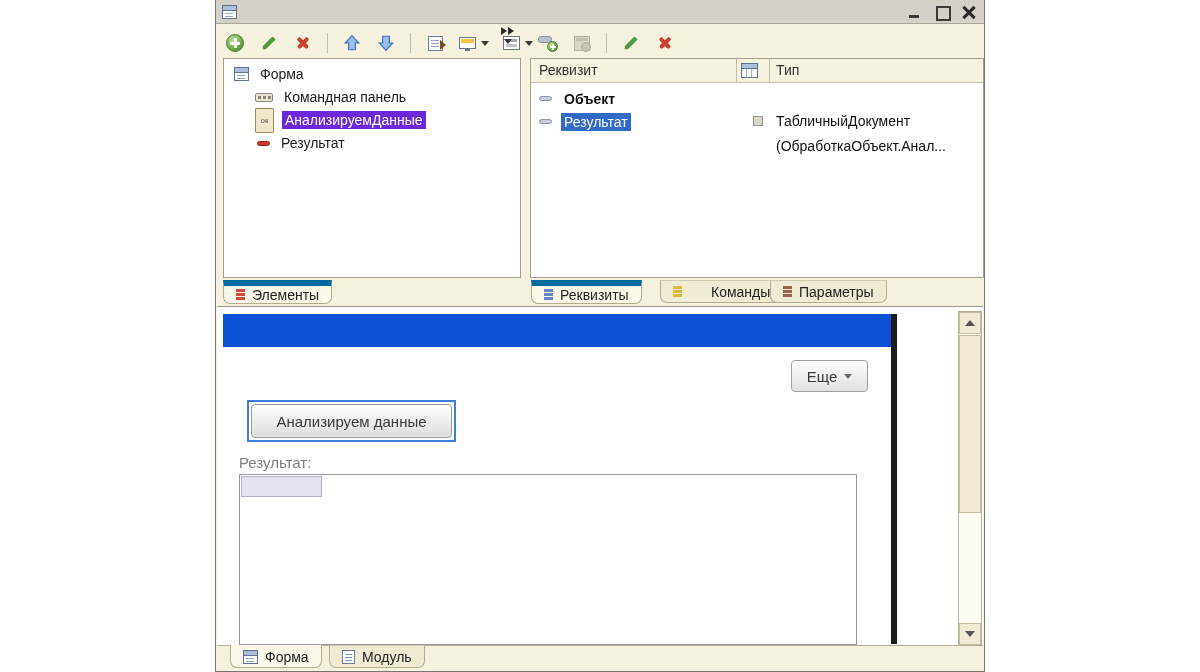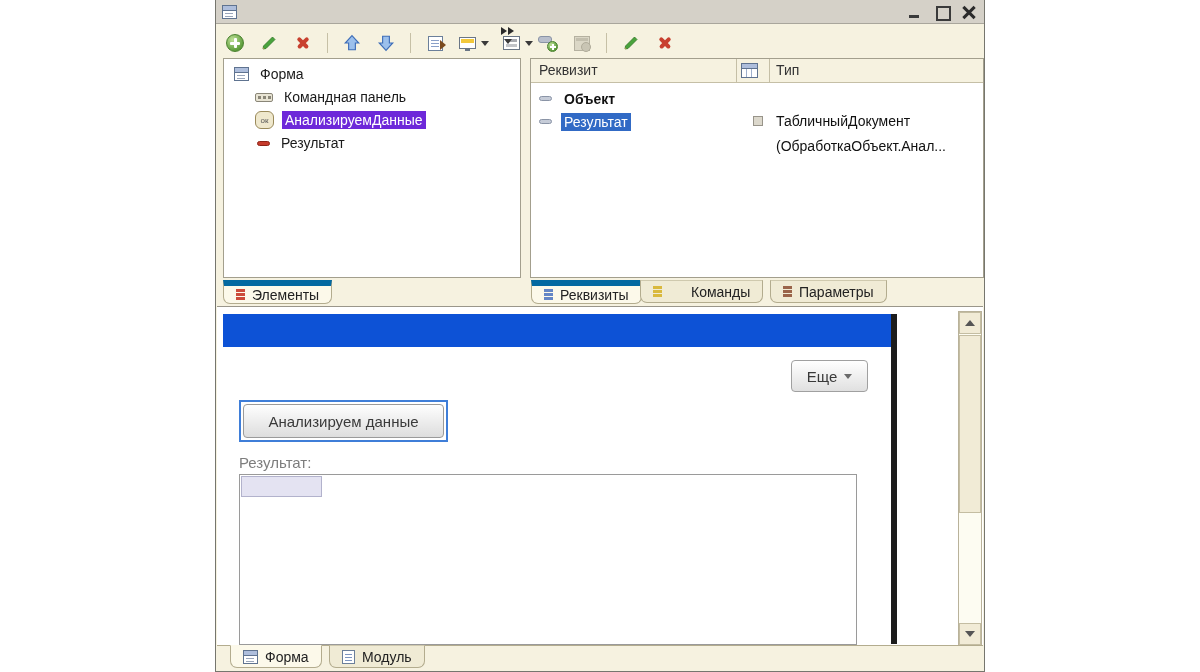--- a/index.html
+++ b/index.html
@@ -83,21 +83,21 @@
   .treebox { position:absolute; left:7px; top:58px; width:298px; height:220px; background:#ffffff; border:1px solid #a39f8d; }
   .tablebox { position:absolute; left:314px; top:58px; width:454px; height:220px; background:#ffffff; border:1px solid #a39f8d; }
 
   .tree-row { position:absolute; height:20px; display:flex; align-items:center; gap:8px; font-size:14px; color:#1a1a1a; }
   .tree-label { padding:1px 3px; white-space:nowrap; }
   .tree-label.selected { background:#6d28d9; color:#ffffff; }
 
   .ic-cmdbar { width:18px; height:9px; border:1px solid #8a8678; border-radius:2px; background:#e8e4d4; position:relative; flex:none; }
   .ic-cmdbar::after { content:""; position:absolute; left:2px; top:2.5px; width:3px; height:3px; background:#8a8678;
                       box-shadow:5px 0 0 #8a8678, 10px 0 0 #8a8678; }
-  .ic-okbtn { width:19px; height:18px; border:1px solid #9a8a5a; border-radius:6px; background:#efe8cd;
+  .ic-okbtn { width:19px; height:25px; border:1px solid #9a8a5a; border-radius:1px; background:#efe8cd;
               display:flex; align-items:center; justify-content:center; font-size:8px; color:#555; flex:none; }
   .pill { width:13px; height:5px; border-radius:2.5px; flex:none; }
   .pill-red  { background:#c63b2c; border:1px solid #8e2417; }
   .pill-gray { background:#c6ccd8; border:1px solid #8a94a6; }
 
   
   .grid-header { position:absolute; left:0; top:0; width:100%; height:24px; background:#f6f2e0;
                  border-bottom:1px solid #c5bfa6; font-size:14px; color:#333; }
   .grid-header .colname { position:absolute; left:8px; top:3px; }
   .grid-header .coltype { position:absolute; left:245px; top:3px; }
@@ -129,21 +129,21 @@
 
   
   .bottom-area { position:absolute; left:1px; top:306px; width:766px; height:339px; background:#ffffff; border-top:1px solid #9a968a; }
   .form-preview { position:absolute; left:6px; top:7px; width:668px; height:331px; background:#ffffff; }
   .form-titlebar { position:absolute; left:0; top:0; width:100%; height:33px; background:#0d52d6; }
   .form-dark-edge { position:absolute; left:674px; top:7px; width:6px; height:330px; background:#1c1c1c; }
 
   .btn-more { position:absolute; left:568px; top:46px; width:77px; height:32px;
               background:linear-gradient(#ffffff,#e0e0e0); border:1px solid #a0a0a0; border-radius:4px;
               display:flex; align-items:center; justify-content:center; gap:7px; font-size:15px; color:#3a3a3a; }
-  .sel-frame { position:absolute; left:16px; top:86px; width:209px; height:42px; border:2px solid #3f7ed8; background:#fff; padding:2px; }
+  .sel-frame { position:absolute; left:24px; top:86px; width:209px; height:42px; border:2px solid #3f7ed8; background:#fff; padding:2px; }
   .btn-analyze { width:100%; height:100%; background:linear-gradient(#fefefe,#dddddd); border:1px solid #9a9a9a; border-radius:4px;
                  display:flex; align-items:center; justify-content:center; font-size:15px; color:#3a3a3a; }
   .result-label { position:absolute; left:16px; top:140px; font-size:15px; color:#7d7d7d; }
   .tabledoc { position:absolute; left:16px; top:160px; width:618px; height:171px; background:#ffffff; border:1px solid #9a9a9a; }
   .tabledoc-cell { position:absolute; left:1px; top:1px; width:81px; height:21px; background:#e4e3f2; border:1px solid #b2b2cc; }
 
   
   .vscroll { position:absolute; left:741px; top:4px; width:24px; height:335px; background:#fdfcf2; border:1px solid #b9b29a; }
   .vs-btn { position:absolute; left:0; width:22px; height:22px; background:#f1ebd6; border:1px solid #c4bda2;
             display:flex; align-items:center; justify-content:center; }
@@ -270,21 +270,21 @@
         <span class="rowname selected">Результат</span>
         <span class="ic-chk"></span>
         <span class="rowtype">ТабличныйДокумент</span>
       </div>
     </div>
 
     <div class="tab active" style="left:315px;">
       <span class="stack stack-blue"></span>
       <span>Реквизиты</span>
     </div>
-    <div class="tab" style="left:424px;gap:29px;">
+    <div class="tab" style="left:444px;gap:29px;">
       <span class="stack stack-yellow"></span>
       <span>Команды</span>
     </div>
     <div class="tab" style="left:554px;">
       <span class="stack stack-brown"></span>
       <span>Параметры</span>
     </div>
 
     <div class="bottom-area">
       <div class="form-preview">

